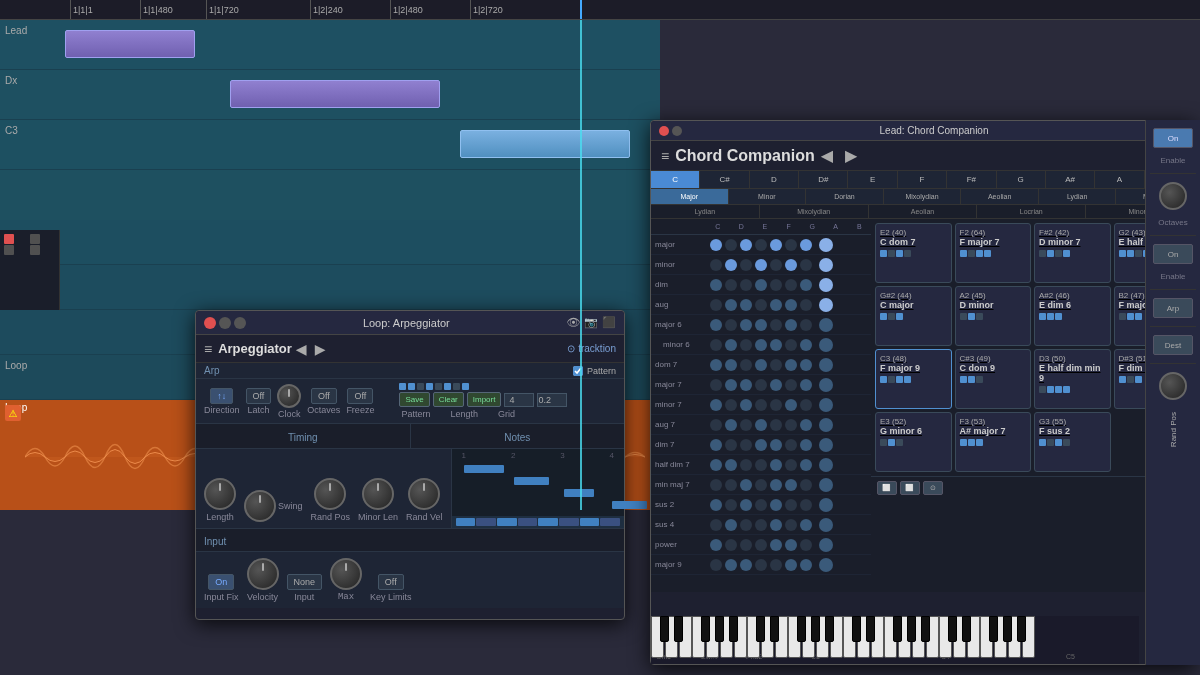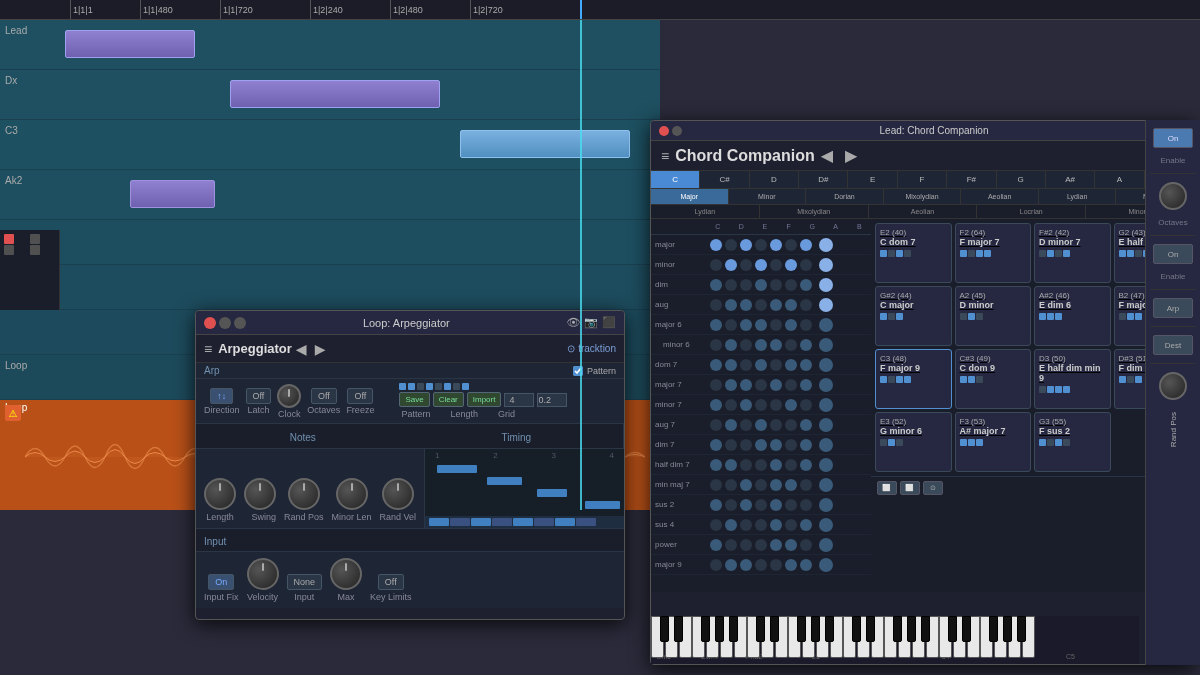--- a/index.html
+++ b/index.html
@@ -146,21 +146,21 @@
 
 <div class="daw-bg"></div>
 
 <div class="timeline-ruler">
   <div class="ruler-mark" style="left:70px">
       <span style="color:#aaa;font-size:9px">1|1|1</span>
     </div>
   <div class="ruler-mark" style="left:140px">
       <span style="color:#aaa;font-size:9px">1|1|480</span>
     </div>
-  <div class="ruler-mark" style="left:220px">
+  <div class="ruler-mark" style="left:206px">
       <span style="color:#aaa;font-size:9px">1|1|720</span>
     </div>
   <div class="ruler-mark" style="left:310px">
       <span style="color:#aaa;font-size:9px">1|2|240</span>
     </div>
   <div class="ruler-mark" style="left:390px">
       <span style="color:#aaa;font-size:9px">1|2|480</span>
     </div>
   <div class="ruler-mark" style="left:470px">
       <span style="color:#aaa;font-size:9px">1|2|720</span>
@@ -175,24 +175,20 @@
 
     <div style="position:absolute;left:65px;top:10px;width:130px;height:28px;background:linear-gradient(180deg,#9080d0,#7060b0);border:1px solid #a0a0f0;border-radius:2px;"></div>
   </div>
   <div style="position:absolute;top:50px;left:0;width:660px;height:50px;background:rgba(30,80,100,0.4);border-bottom:1px solid #1a4050;">
     <span style="position:absolute;left:5px;top:5px;color:#aaa;font-size:10px;">Dx</span>
     <div style="position:absolute;left:230px;top:10px;width:210px;height:28px;background:linear-gradient(180deg,#9080d0,#7060b0);border:1px solid #a0a0f0;border-radius:2px;"></div>
   </div>
   <div style="position:absolute;top:100px;left:0;width:660px;height:50px;background:rgba(30,80,100,0.35);border-bottom:1px solid #1a4050;">
     <span style="position:absolute;left:5px;top:5px;color:#aaa;font-size:10px;">C3</span>
     <div style="position:absolute;left:460px;top:10px;width:170px;height:28px;background:linear-gradient(180deg,#7ab0e0,#5090c0);border:1px solid #90c0f0;border-radius:2px;"></div>
-  </div>
-  <div style="position:absolute;top:150px;left:0;width:660px;height:50px;background:rgba(30,80,100,0.3);border-bottom:1px solid #1a4050;">
-    <span style="position:absolute;left:5px;top:5px;color:#aaa;font-size:10px;">Ak2</span>
-    <div style="position:absolute;left:130px;top:10px;width:85px;height:28px;background:linear-gradient(180deg,#9080d0,#7060b0);border:1px solid #a090e0;border-radius:2px;"></div>
   </div>
   <div style="position:absolute;top:200px;left:0;width:660px;height:45px;background:rgba(30,75,95,0.3);border-bottom:1px solid #1a4050;"></div>
   <div style="position:absolute;top:245px;left:0;width:660px;height:45px;background:rgba(30,70,90,0.3);border-bottom:1px solid #1a4050;"></div>
   <div style="position:absolute;top:290px;left:0;width:660px;height:45px;background:rgba(30,65,85,0.3);border-bottom:1px solid #1a4050;"></div>
   <div style="position:absolute;top:335px;left:0;width:660px;height:45px;background:rgba(30,60,80,0.28);border-bottom:1px solid #1a4050;">
     <span style="position:absolute;left:5px;top:5px;color:#aaa;font-size:10px;">Loop</span>
   </div>
 
   <div style="position:absolute;top:0;left:580px;width:2px;height:100%;background:#4addf0;opacity:0.8;z-index:5;"></div>
 </div>
@@ -298,36 +294,36 @@
       </div>
       <div style="display:flex;gap:20px;padding-left:2px;">
         <span class="ctrl-label">Pattern</span>
         <span class="ctrl-label" style="margin-left:auto;">Length</span>
         <span class="ctrl-label">Grid</span>
       </div>
     </div>
   </div>
 
   <div style="display:flex;background:#1a1e2a;border-bottom:1px solid #2a3545;">
+    <div style="flex:1;text-align:center;padding:3px;border-right:1px solid #2a3545;">
+      <span style="color:#7090b0;font-size:10px;">Timing</span>
+    </div>
     <div style="flex:1;text-align:center;padding:3px;">
       <span style="color:#7090b0;font-size:10px;">Notes</span>
-    </div>
-    <div style="flex:1;text-align:center;padding:3px;border-right:1px solid #2a3545;">
-      <span style="color:#7090b0;font-size:10px;">Timing</span>
     </div>
   </div>
 
   <div style="display:flex;background:#1e2535;border-bottom:1px solid #2a3545;height:80px;">
 
     <div style="flex:0 0 auto;display:flex;align-items:flex-end;padding:6px 8px;gap:8px;border-right:1px solid #2a3545;">
       <div style="display:flex;flex-direction:column;align-items:center;gap:2px;">
         <div class="arp-knob"></div>
         <span class="ctrl-label">Length</span>
       </div>
-      <div style="display:flex;flex-direction:column;align-items:flex-end;gap:2px;">
+      <div style="display:flex;align-items:center;gap:2px;">
         <div class="arp-knob"></div>
         <span class="ctrl-label">Swing</span>
       </div>
       <div style="display:flex;flex-direction:column;align-items:center;gap:2px;">
         <div class="arp-knob"></div>
         <span class="ctrl-label">Rand Pos</span>
       </div>
       <div style="display:flex;flex-direction:column;align-items:center;gap:2px;">
         <div class="arp-knob"></div>
         <span class="ctrl-label">Minor Len</span>
@@ -375,21 +371,21 @@
       <span class="ctrl-label">Input Fix</span>
     </div>
     <div style="display:flex;flex-direction:column;align-items:center;gap:2px;">
       <div class="arp-knob"></div>
       <span class="ctrl-label">Velocity</span>
     </div>
     <div style="display:flex;flex-direction:column;align-items:center;gap:2px;">
       <button class="arp-small-btn">None</button>
       <span class="ctrl-label">Input</span>
     </div>
-    <div style="display:flex;flex-direction:column;align-items:center;gap:2px;">
+    <div style="display:flex;flex-direction:column;align-items:center;gap:2px;font-family:Liberation Mono, monospace;">
       <div class="arp-knob"></div>
       <span class="ctrl-label">Max</span>
     </div>
     <div style="display:flex;flex-direction:column;align-items:center;gap:2px;">
       <button class="arp-small-btn">Off</button>
       <span class="ctrl-label">Key Limits</span>
     </div>
   </div>
 </div>
 

